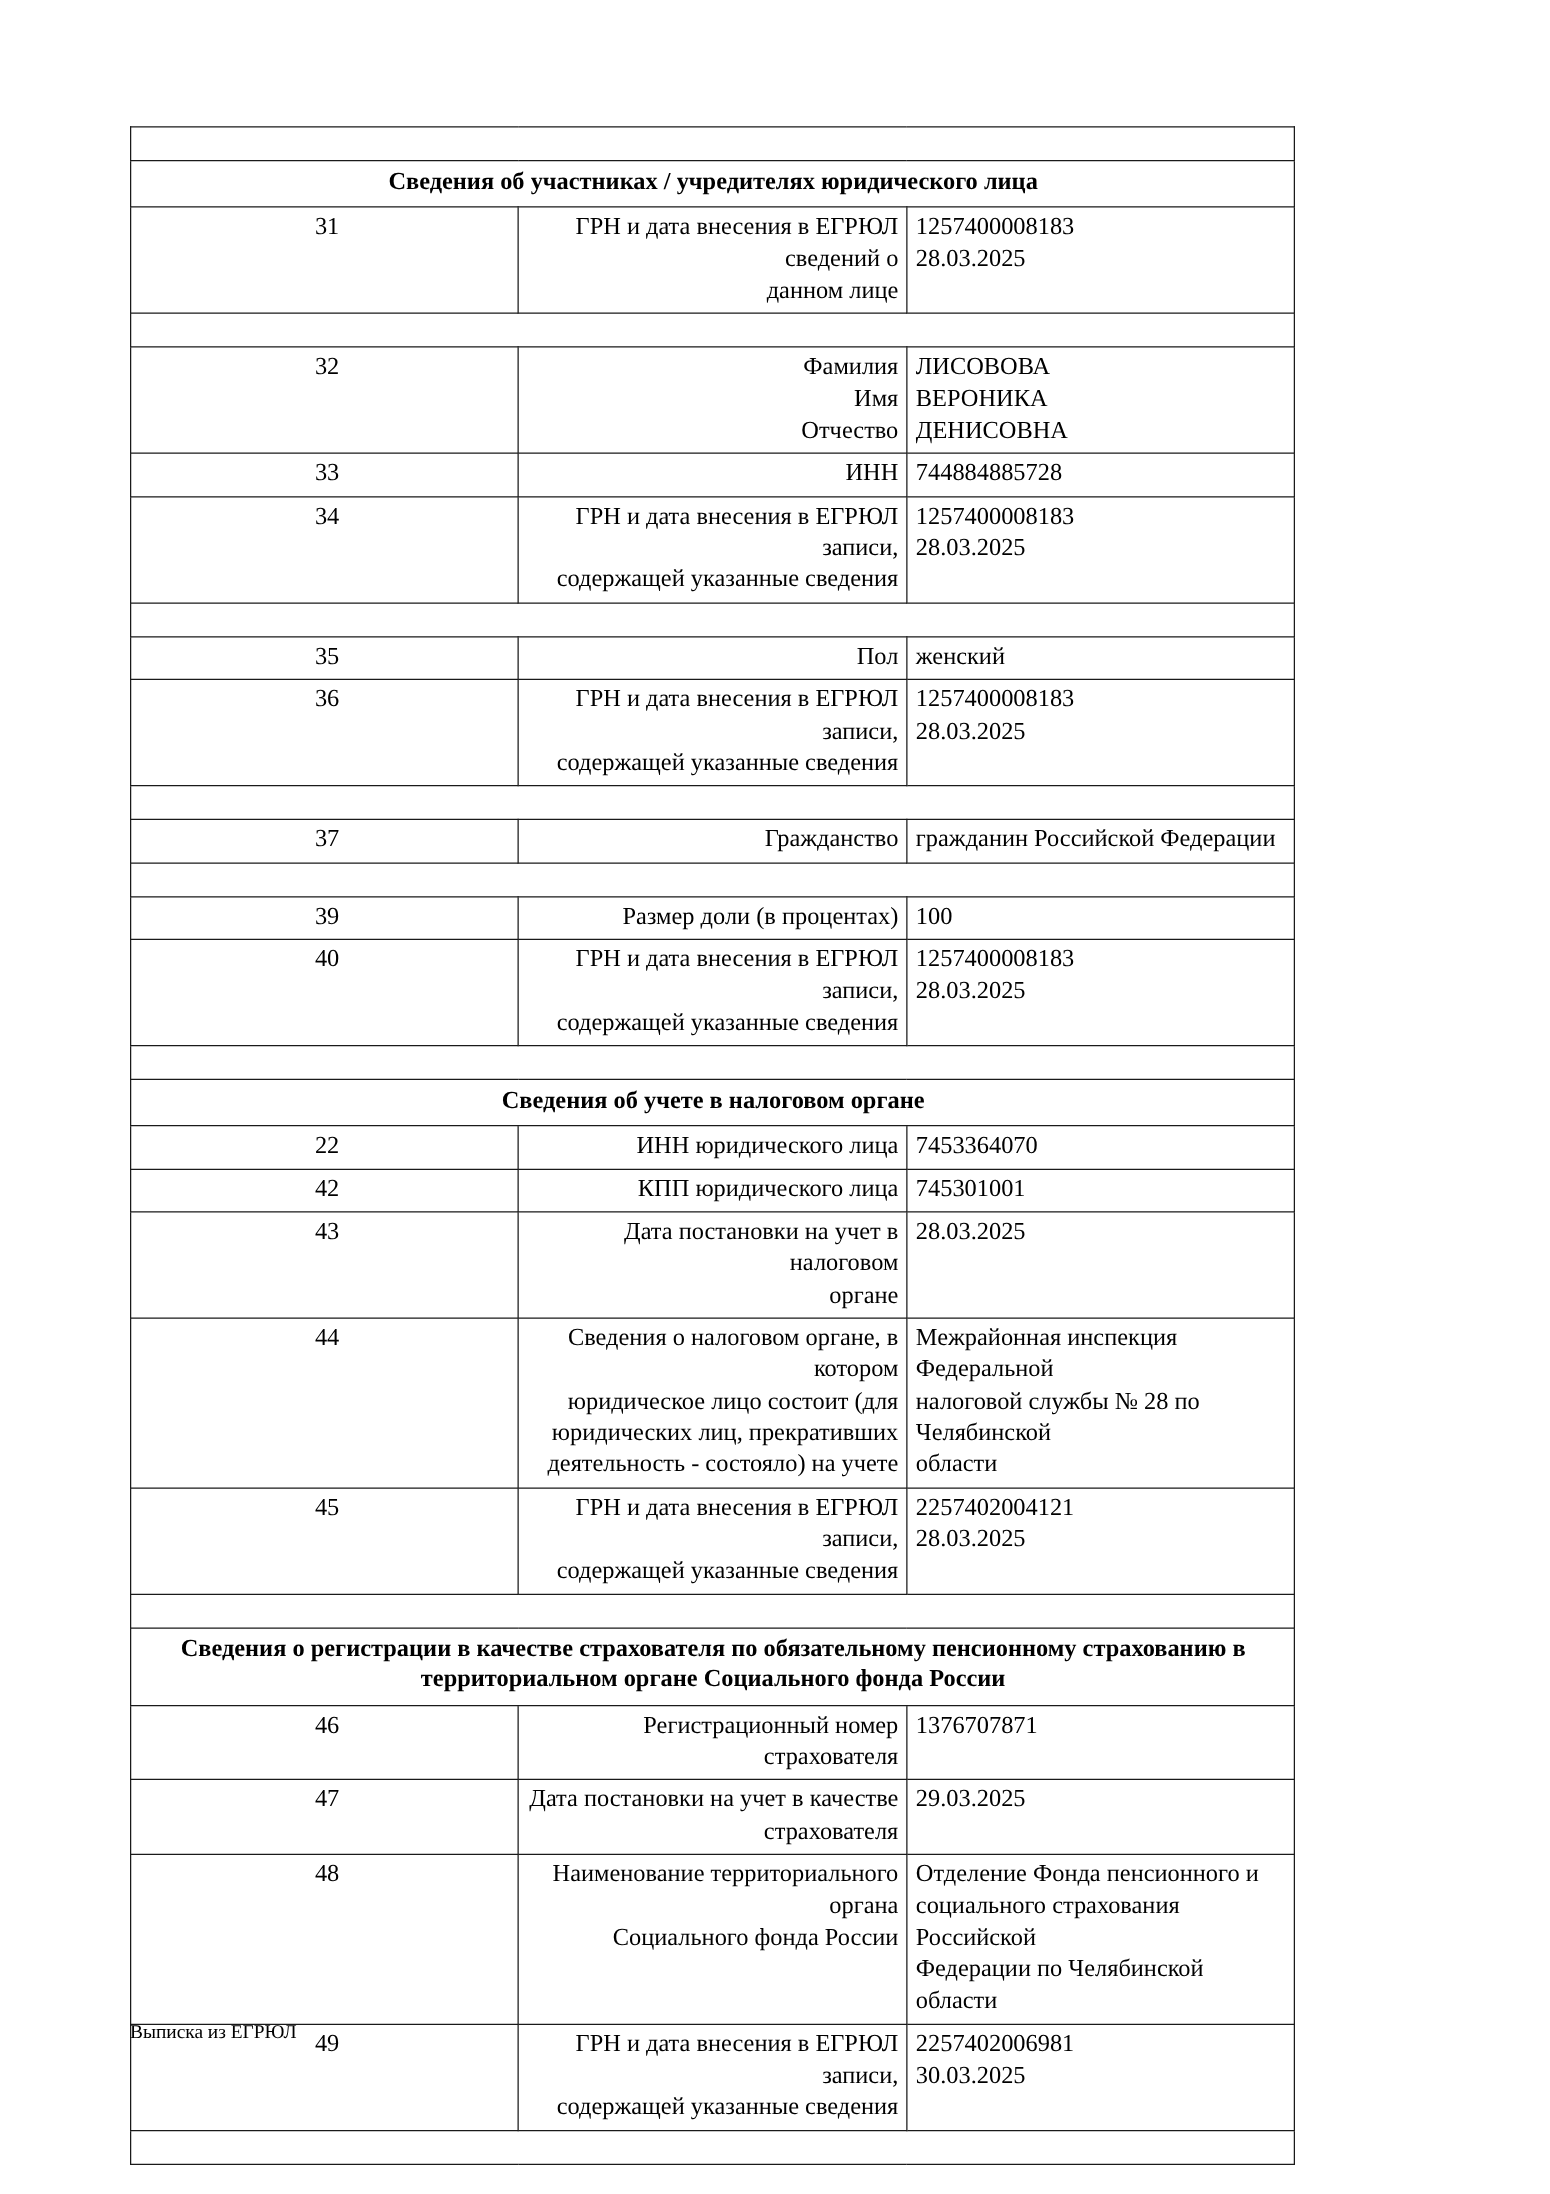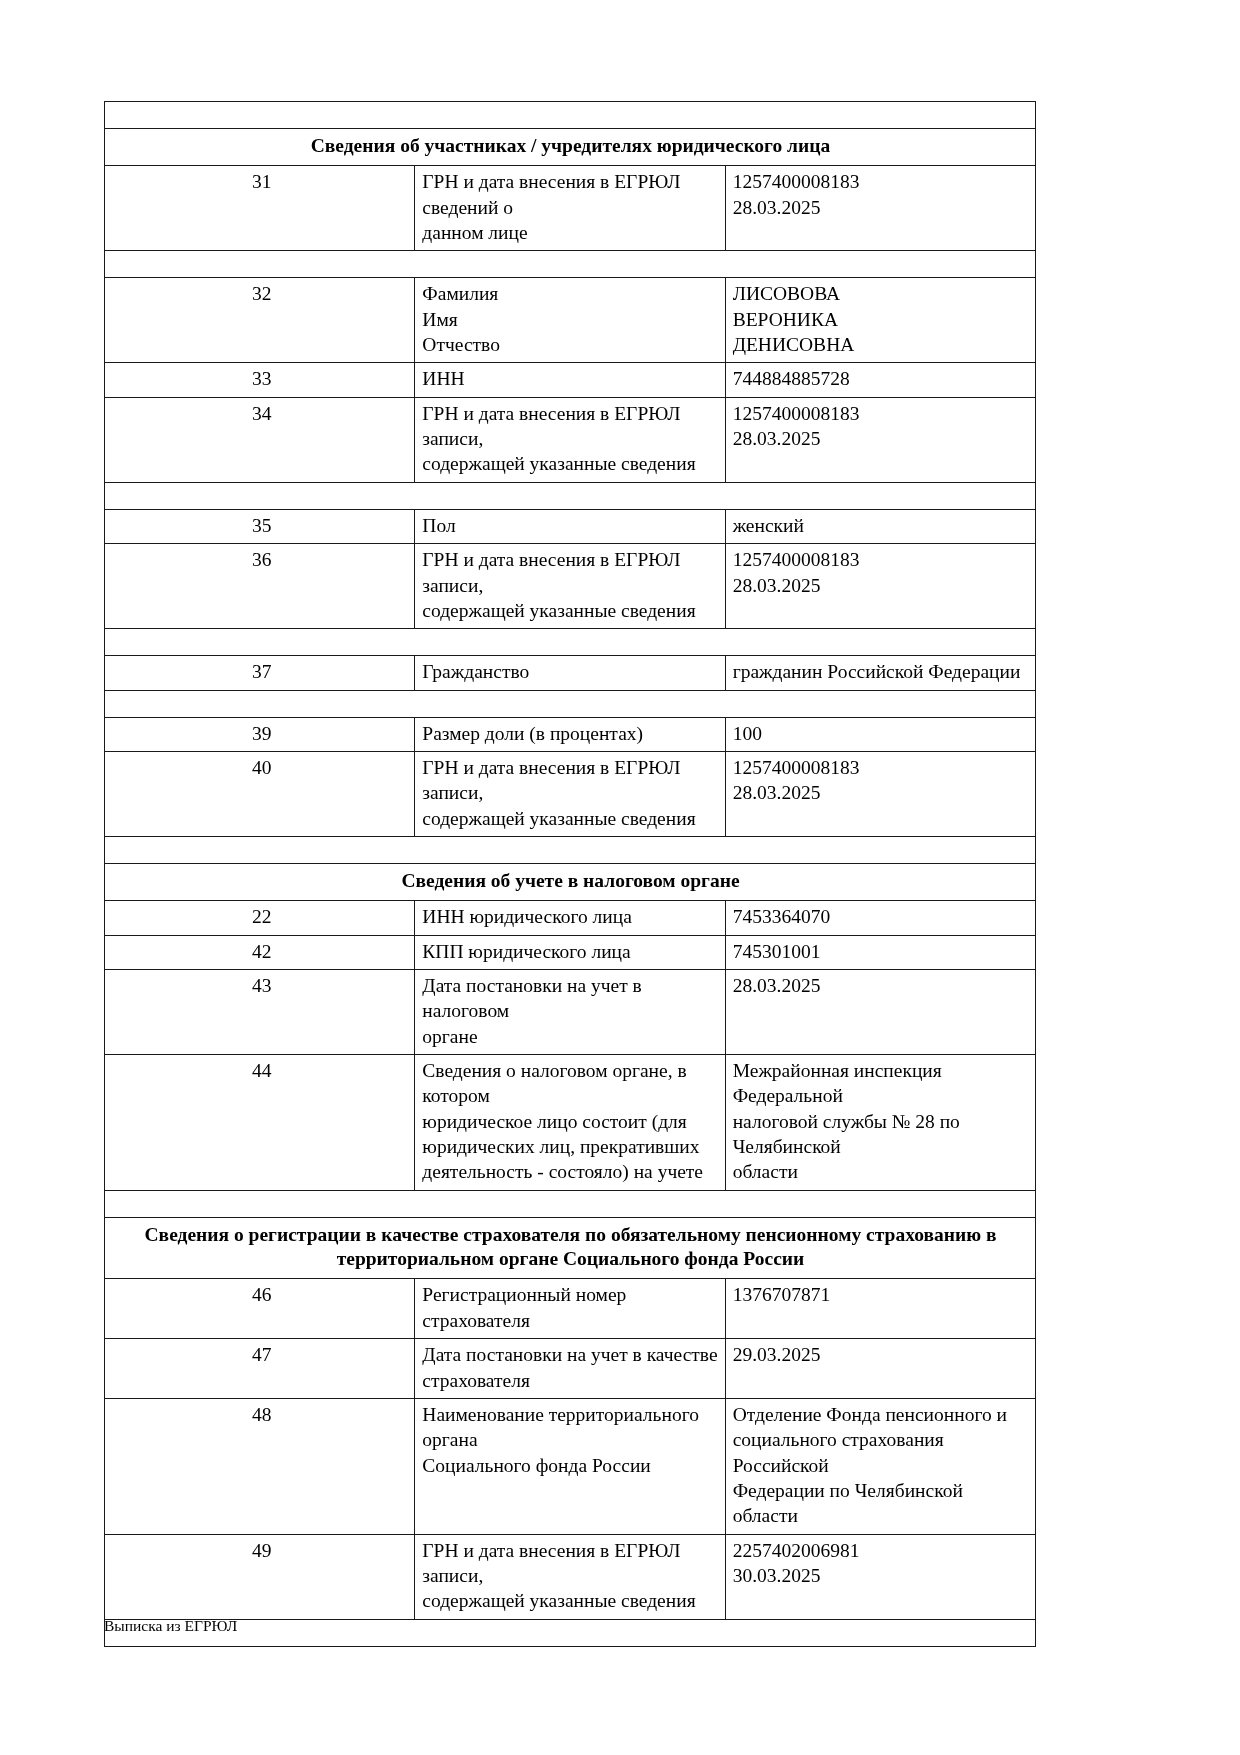--- a/index.html
+++ b/index.html
@@ -37,20 +37,21 @@
   }
 
   td.c-num {
     width: 58px;
     text-align: center;
     padding-left: 4px;
     padding-right: 0;
   }
   td.c-label {
     width: 430px;
+    text-align: right;
   }
   td.c-value {
     width: 444px;
   }
 
   tr.section-head td {
     text-align: center;
     font-weight: bold;
     padding-top: 5px;
     padding-bottom: 7px;
@@ -261,20 +262,31 @@
             <span class="cellline">юридическое лицо состоит (для</span>
             <span class="cellline">юридических лиц, прекративших</span>
             <span class="cellline">деятельность - состояло) на учете</span>
           </td>
           <td class="c-value">
             <span class="cellline">Межрайонная инспекция Федеральной</span>
             <span class="cellline">налоговой службы № 28 по Челябинской</span>
             <span class="cellline">области</span>
           </td>
         </tr>
+        <tr>
+          <td class="c-num">45</td>
+          <td class="c-label">
+            <span class="cellline">ГРН и дата внесения в ЕГРЮЛ записи,</span>
+            <span class="cellline">содержащей указанные сведения</span>
+          </td>
+          <td class="c-value">
+            <span class="cellline">2257402004121</span>
+            <span class="cellline">28.03.2025</span>
+          </td>
+        </tr>
         <tr class="spacer">
           <td colspan="3"></td>
         </tr>
         <tr class="section-head">
           <td colspan="3">Сведения о регистрации в качестве страхователя по обязательному пенсионному страхованию в территориальном органе Социального фонда России</td>
         </tr>
         <tr>
           <td class="c-num">46</td>
           <td class="c-label">
             <span class="cellline">Регистрационный номер страхователя</span>

